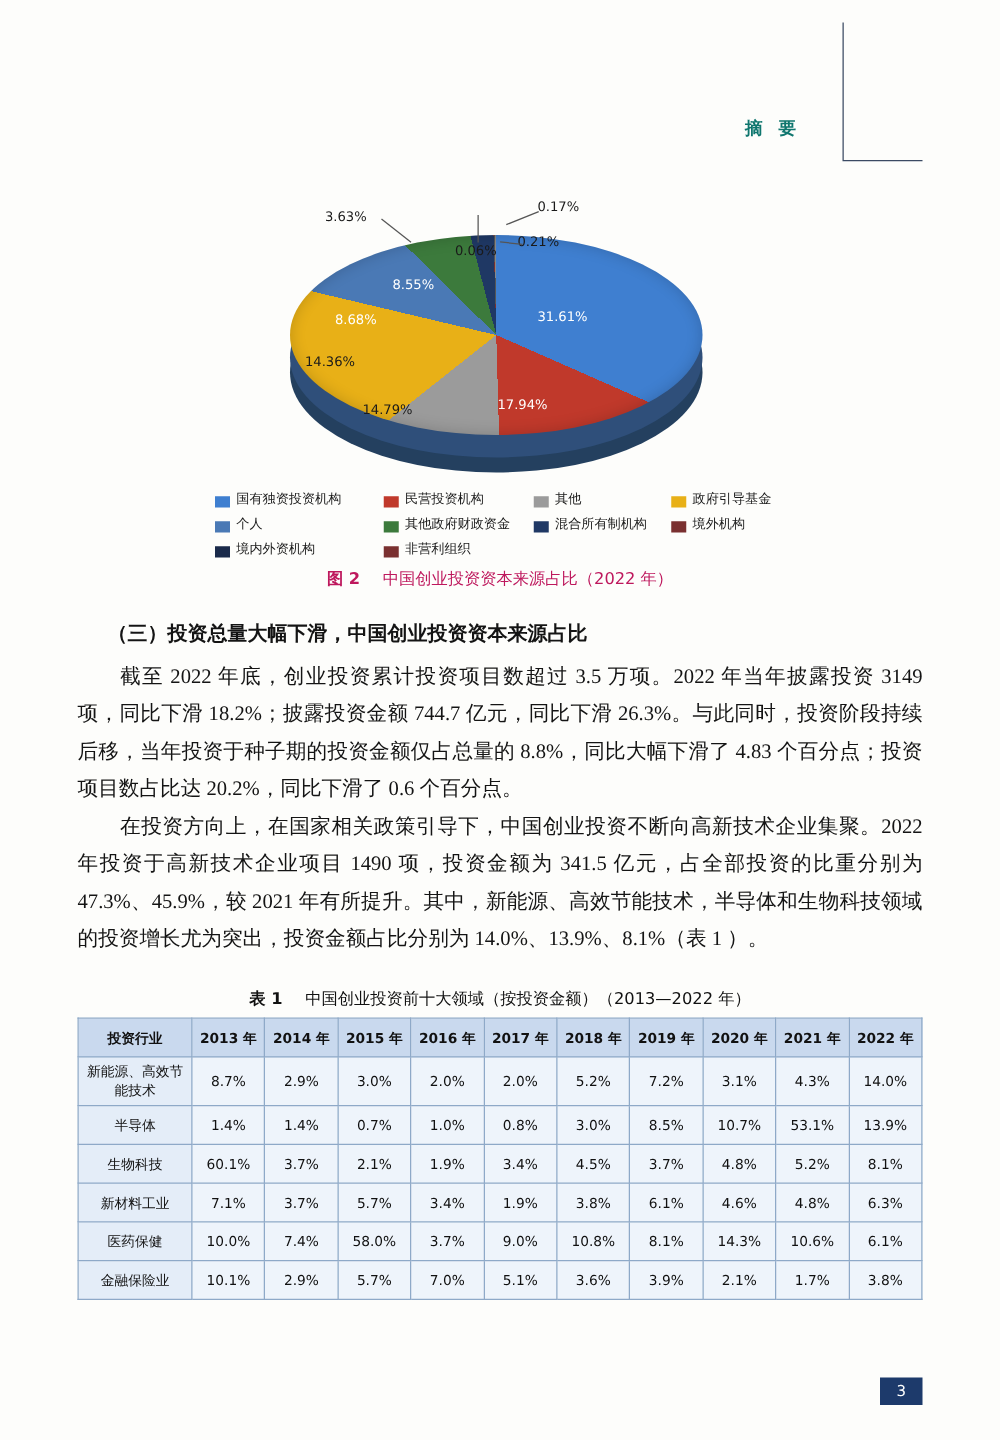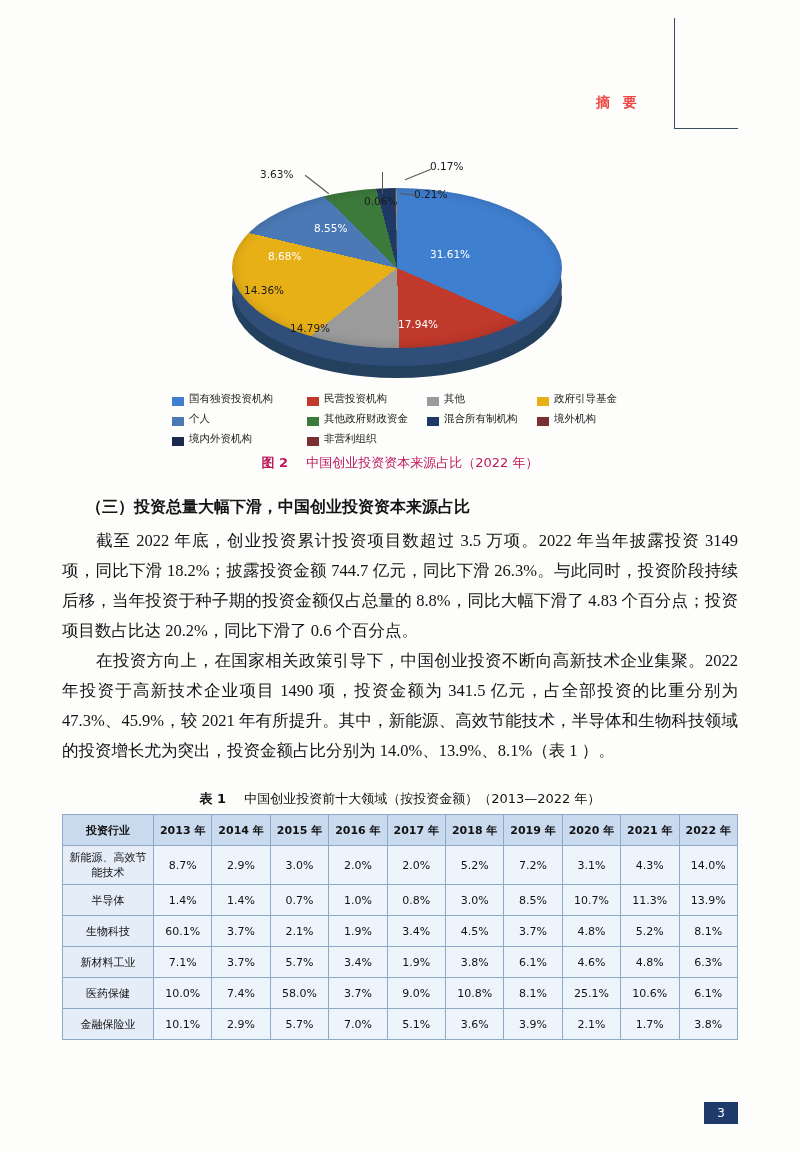--- a/index.html
+++ b/index.html
@@ -45,21 +45,21 @@
     background: #3b4a63;
   }
   .header-title {
     position: absolute;
     left: 18px;
     top: 6px;
     font-size: 14px;
     letter-spacing: 4px;
     font-family: "DejaVu Sans", sans-serif;
     font-weight: bold;
-    color: #ef4444;
+    color: #0f766e;
   }
   
   .chart-area {
     position: absolute;
     left: 62px;
     top: 140px;
     width: 676px;
     height: 300px;
   }
   .pie-wrap {
@@ -338,21 +338,21 @@
       <tr>
         <td class="rowhead">半导体</td>
         <td>1.4%</td>
         <td>1.4%</td>
         <td>0.7%</td>
         <td>1.0%</td>
         <td>0.8%</td>
         <td>3.0%</td>
         <td>8.5%</td>
         <td>10.7%</td>
-        <td>11.3%</td>
+        <td>53.1%</td>
         <td>13.9%</td>
       </tr>
       <tr>
         <td class="rowhead">生物科技</td>
         <td>60.1%</td>
         <td>3.7%</td>
         <td>2.1%</td>
         <td>1.9%</td>
         <td>3.4%</td>
         <td>4.5%</td>
@@ -376,21 +376,21 @@
       </tr>
       <tr>
         <td class="rowhead">医药保健</td>
         <td>10.0%</td>
         <td>7.4%</td>
         <td>58.0%</td>
         <td>3.7%</td>
         <td>9.0%</td>
         <td>10.8%</td>
         <td>8.1%</td>
-        <td>25.1%</td>
+        <td>14.3%</td>
         <td>10.6%</td>
         <td>6.1%</td>
       </tr>
       <tr>
         <td class="rowhead">金融保险业</td>
         <td>10.1%</td>
         <td>2.9%</td>
         <td>5.7%</td>
         <td>7.0%</td>
         <td>5.1%</td>

